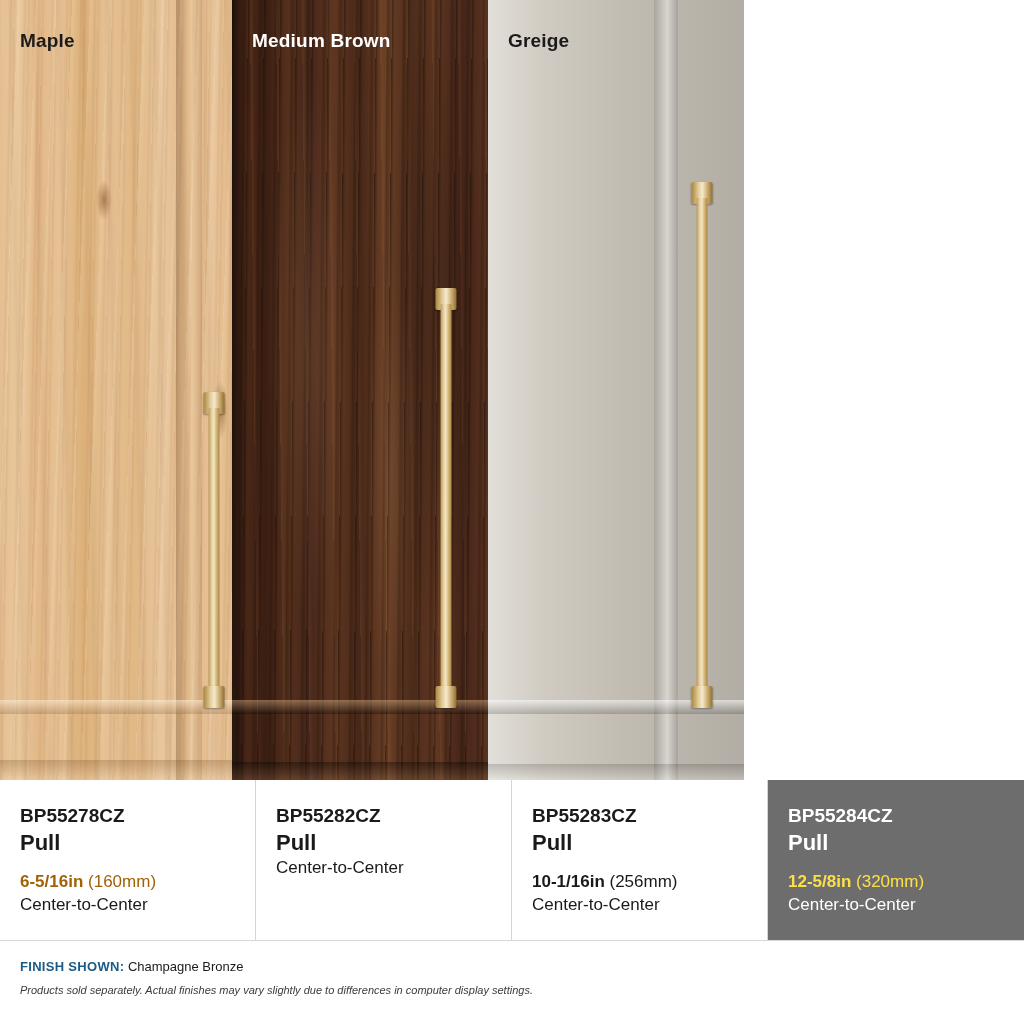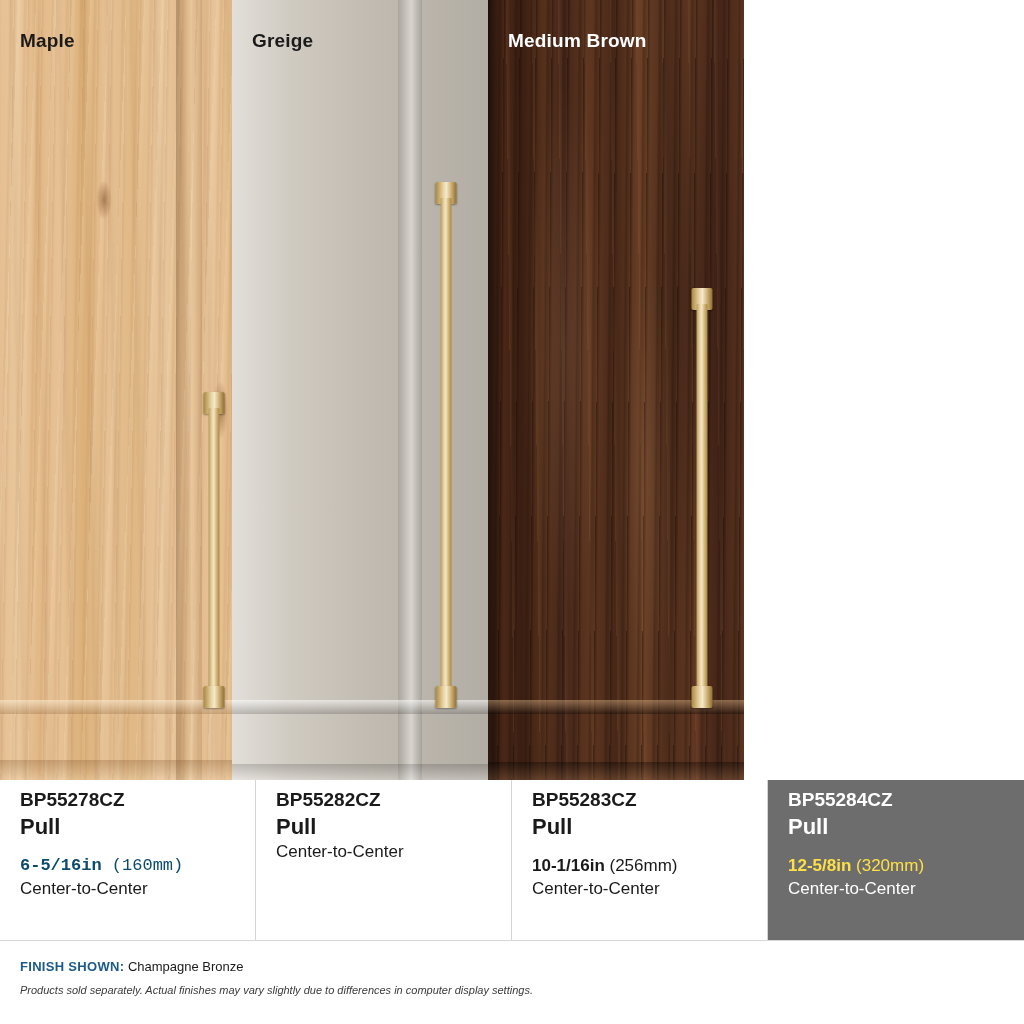--- a/index.html
+++ b/index.html
@@ -157,21 +157,21 @@
     position: absolute;
     left: 0;
     top: 780px;
     width: 1024px;
     height: 160px;
     display: flex;
   }
   .info-cell {
     position: relative;
     height: 160px;
-    padding: 8px 0 0 20px;
+    padding: 24px 0 0 20px;
     box-sizing: border-box;
     border-right: 1px solid #d5d5d5;
   }
   .info-cell:last-child { border-right: none; }
   .sku {
     font-size: 19px;
     font-weight: bold;
     line-height: 1.3;
   }
   .type {
@@ -236,64 +236,64 @@
       <div class="rail-line" style="top:700px; background:linear-gradient(180deg, rgba(255,240,215,.55), rgba(120,75,35,.25));"></div>
       <div class="rail-line" style="top:760px; height:20px; background:linear-gradient(180deg, rgba(120,75,35,.28), rgba(255,240,215,.18));"></div>
 
       <div class="pull" style="left:203px; top:392px; width:22px; height:316px;">
         <div class="foot top"></div>
         <div class="bar"></div>
         <div class="foot bottom"></div>
       </div>
 
       <div class="panel-label" style="color:#1a1a1a;">Maple</div>
-    </div>
-
-    <div class="panel" style="width:256px;">
-      <div class="surface greige-base"></div>
-      <div class="surface" style="background:linear-gradient(90deg, rgba(255,255,255,.45) 0%, rgba(255,255,255,.10) 22%, rgba(0,0,0,.05) 55%, rgba(0,0,0,.12) 100%);"></div>
-      <div class="stile" style="left:166px; width:24px; background:linear-gradient(90deg, rgba(0,0,0,.10), rgba(255,255,255,.42) 55%, rgba(0,0,0,.10));"></div>
-      <div class="rail-line" style="top:700px; background:linear-gradient(180deg, rgba(255,255,255,.55), rgba(0,0,0,.18));"></div>
-      <div class="rail-line" style="top:764px; height:16px; background:linear-gradient(180deg, rgba(0,0,0,.16), rgba(255,255,255,.20));"></div>
-
-      <div class="pull" style="left:203px; top:182px; width:22px; height:526px;">
-        <div class="foot top"></div>
-        <div class="bar"></div>
-        <div class="foot bottom"></div>
-      </div>
-
-      <div class="panel-label" style="color:#1a1a1a;">Greige</div>
     </div>
 
     <div class="panel" style="width:256px;">
       <div class="surface mb-base"></div>
       <div class="mb-grain"></div>
       <div class="mb-fig"></div>
       <div class="stile" style="left:0px; width:16px; background:linear-gradient(90deg, rgba(0,0,0,.45), rgba(0,0,0,0));"></div>
       <div class="rail-line" style="top:700px; background:linear-gradient(180deg, rgba(225,185,140,.45), rgba(0,0,0,.35));"></div>
       <div class="rail-line" style="top:762px; height:18px; background:linear-gradient(180deg, rgba(0,0,0,.35), rgba(190,150,110,.20));"></div>
 
       <div class="pull" style="left:459px; top:288px; width:22px; height:420px; left:203px;">
         <div class="foot top"></div>
         <div class="bar"></div>
         <div class="foot bottom"></div>
       </div>
 
       <div class="panel-label" style="color:#ffffff;">Medium Brown</div>
     </div>
 
+    <div class="panel" style="width:256px;">
+      <div class="surface greige-base"></div>
+      <div class="surface" style="background:linear-gradient(90deg, rgba(255,255,255,.45) 0%, rgba(255,255,255,.10) 22%, rgba(0,0,0,.05) 55%, rgba(0,0,0,.12) 100%);"></div>
+      <div class="stile" style="left:166px; width:24px; background:linear-gradient(90deg, rgba(0,0,0,.10), rgba(255,255,255,.42) 55%, rgba(0,0,0,.10));"></div>
+      <div class="rail-line" style="top:700px; background:linear-gradient(180deg, rgba(255,255,255,.55), rgba(0,0,0,.18));"></div>
+      <div class="rail-line" style="top:764px; height:16px; background:linear-gradient(180deg, rgba(0,0,0,.16), rgba(255,255,255,.20));"></div>
+
+      <div class="pull" style="left:203px; top:182px; width:22px; height:526px;">
+        <div class="foot top"></div>
+        <div class="bar"></div>
+        <div class="foot bottom"></div>
+      </div>
+
+      <div class="panel-label" style="color:#1a1a1a;">Greige</div>
+    </div>
+
 
   </div>
 
   <div class="info-row">
 
     <div class="info-cell" style="width:256px; background:#ffffff;">
       <div class="sku" style="color:#1a1a1a;">BP55278CZ</div>
       <div class="type" style="color:#1a1a1a;">Pull</div>
-      <div class="size" style="color:#0c4a6e;font-family:Liberation Mono, monospace;">
+      <div class="size" style="color:#a16207;">
         <b>6-5/16in</b>
         <span>(160mm)</span>
       </div>
       <div class="c2c" style="color:#1a1a1a;">Center-to-Center</div>
     </div>
 
     <div class="info-cell" style="width:256px; background:#ffffff;">
       <div class="sku" style="color:#1a1a1a;">BP55282CZ</div>
       <div class="type" style="color:#1a1a1a;">Pull</div>
       <div class="c2c" style="color:#1a1a1a;">Center-to-Center</div>

